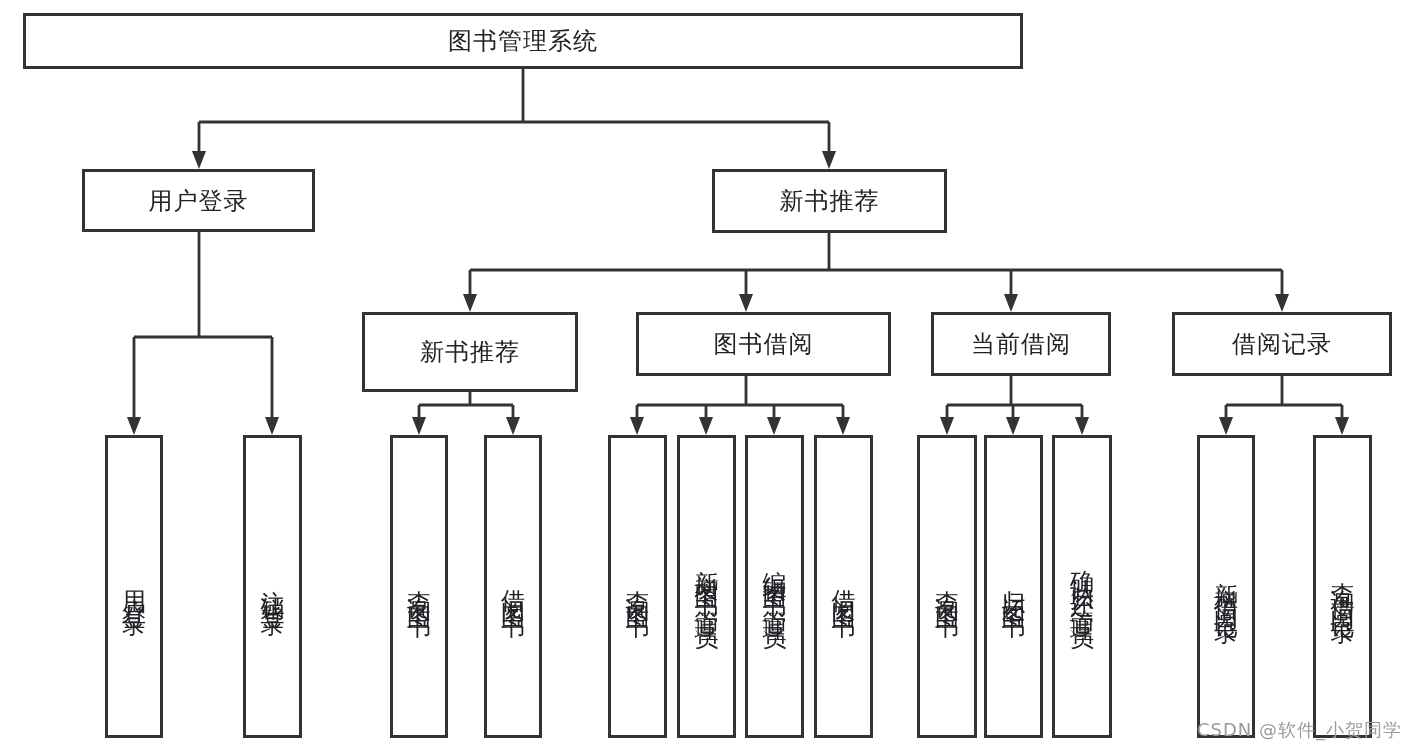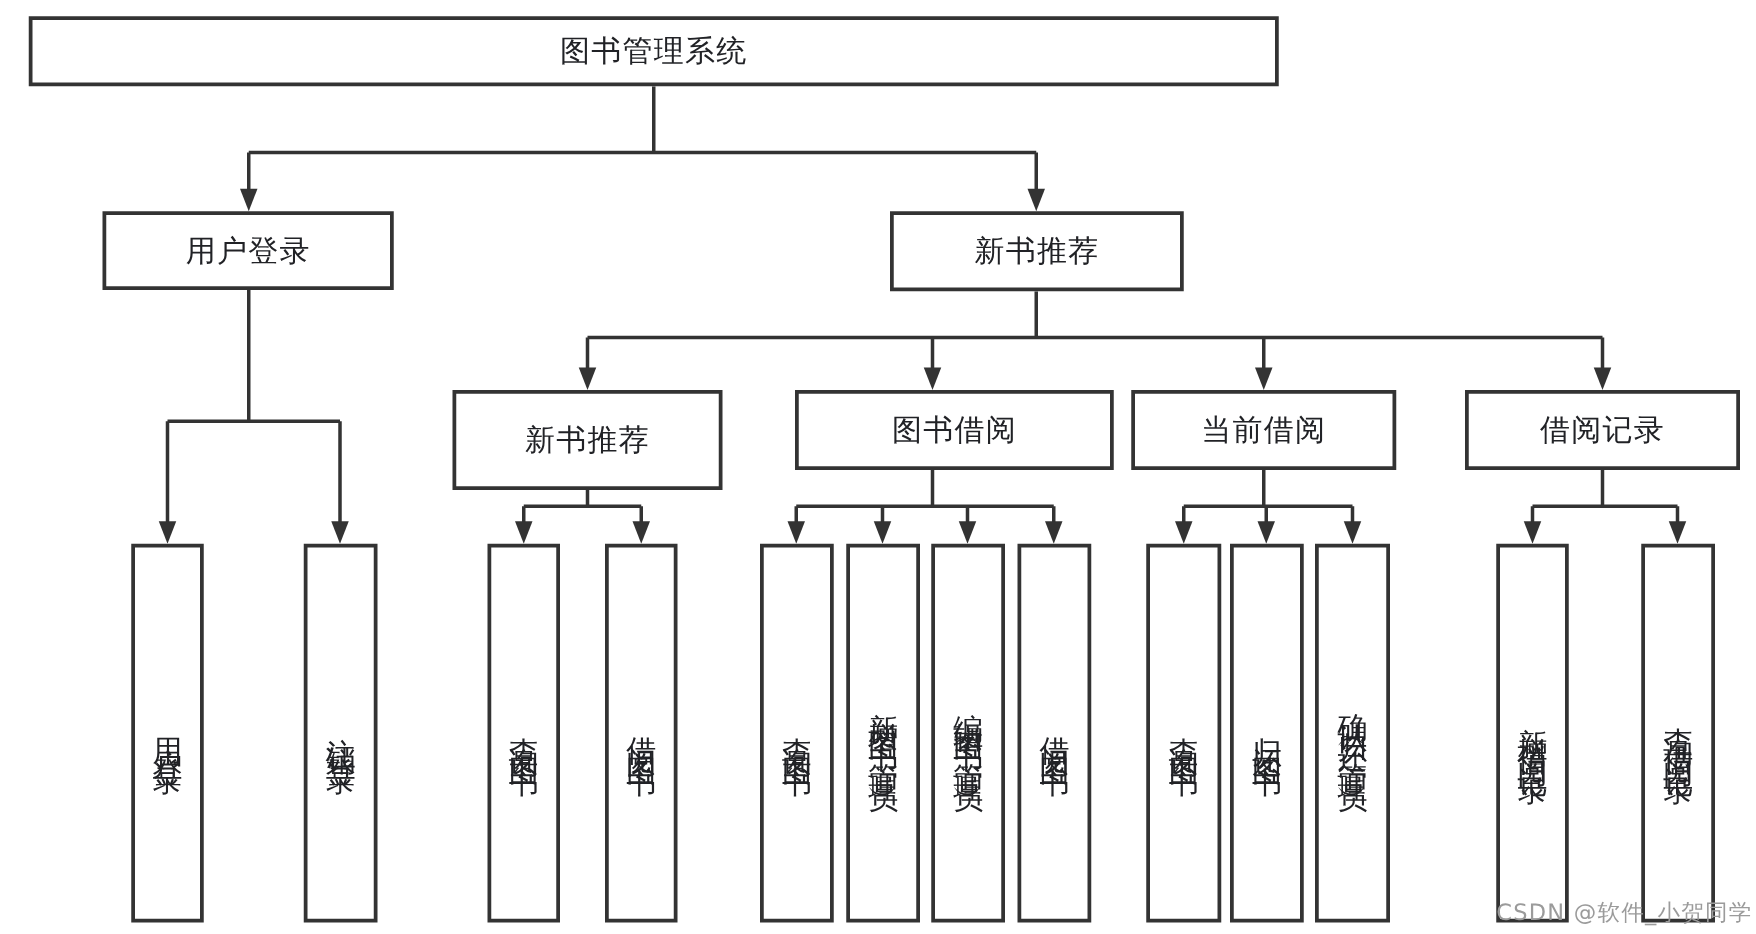--- a/index.html
+++ b/index.html
@@ -106,21 +106,21 @@
     </g>
   </svg>
 
   <div class="node h" style="left:23px;top:13px;width:1000px;height:56px">图书管理系统</div>
 
   <div class="node h" style="left:82px;top:169px;width:233px;height:63px">用户登录</div>
   <div class="node h" style="left:712px;top:169px;width:235px;height:64px">新书推荐</div>
 
   <div class="node h" style="left:362px;top:312px;width:216px;height:80px">新书推荐</div>
   <div class="node h" style="left:636px;top:312px;width:255px;height:64px">图书借阅</div>
-  <div class="node h" style="left:905px;top:312px;width:212px;height:64px">当前借阅</div>
+  <div class="node h" style="left:931px;top:312px;width:180px;height:64px">当前借阅</div>
   <div class="node h" style="left:1172px;top:312px;width:220px;height:64px">借阅记录</div>
 
   <div class="node v" style="left:105px;top:435px;width:58px;height:303px">用户登录</div>
   <div class="node v" style="left:243px;top:435px;width:59px;height:303px">注销登录</div>
 
   <div class="node v" style="left:390px;top:435px;width:58px;height:303px">查询图书</div>
   <div class="node v" style="left:484px;top:435px;width:58px;height:303px">借阅图书</div>
 
   <div class="node v" style="left:608px;top:435px;width:59px;height:303px">查询图书</div>
   <div class="node v" style="left:677px;top:435px;width:59px;height:303px">新增图书（管理员）</div>

